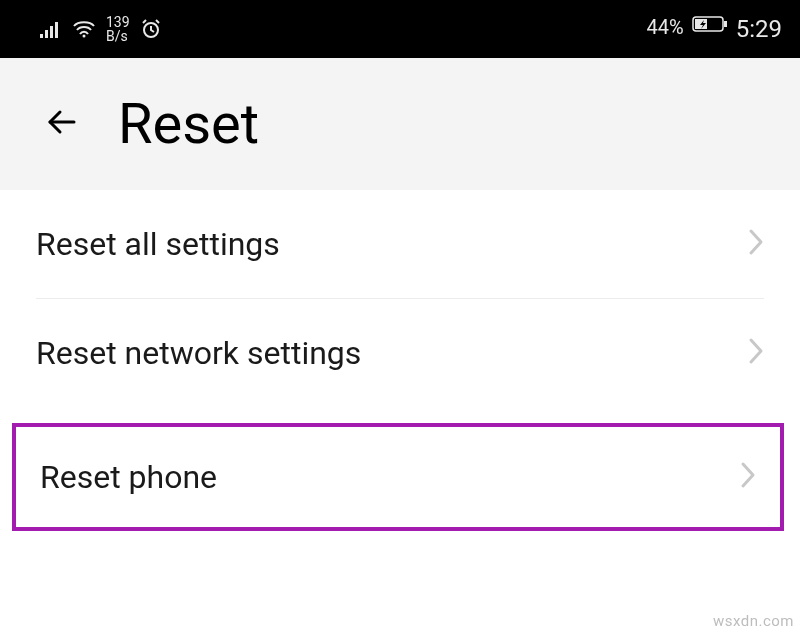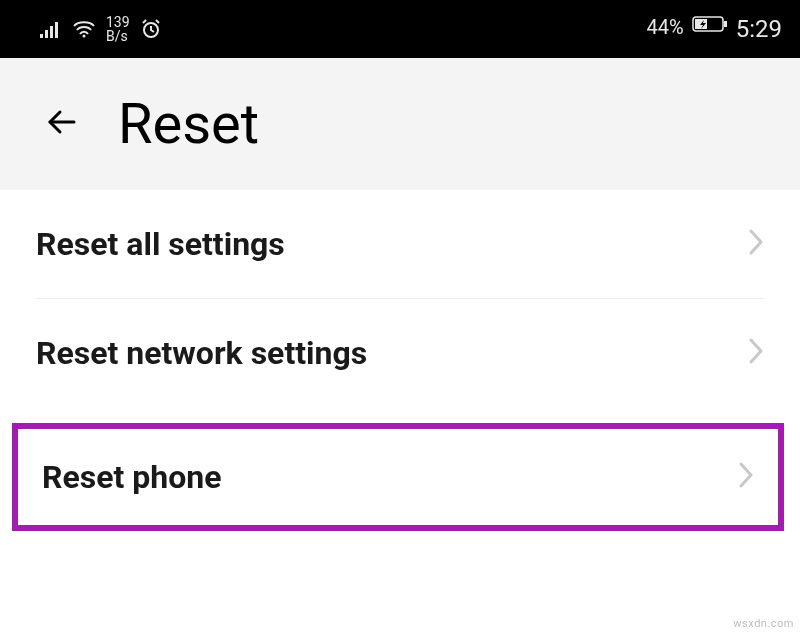--- a/index.html
+++ b/index.html
@@ -73,43 +73,43 @@
     .list-item {
       display: flex;
       align-items: center;
       justify-content: space-between;
       padding: 0 36px;
       height: 108px;
       cursor: pointer;
       position: relative;
     }
     .list-item.highlighted {
-      border: 6px solid #a21caf;
+      border: 4px solid #a21caf;
       margin: 0 16px 0 12px;
       padding: 0 24px 0 24px;
       height: 108px;
     }
     .list-item-label {
       font-size: 32px;
       color: #1a1a1a;
-      font-weight: 700;
+      font-weight: 400;
     }
     .chevron {
       color: #c8c8c8;
     }
     .divider {
       height: 1px;
       background: #ececec;
       margin: 0 36px;
     }
     .watermark {
       position: absolute;
       right: 6px;
       bottom: 6px;
-      font-size: 11px;
+      font-size: 15px;
       color: #bdbdbd;
       letter-spacing: 0.5px;
     }
   </style>
 </head>
 <body>
 
 <div class="status-bar">
   <div class="status-left">
     <span class="signal-icon">

